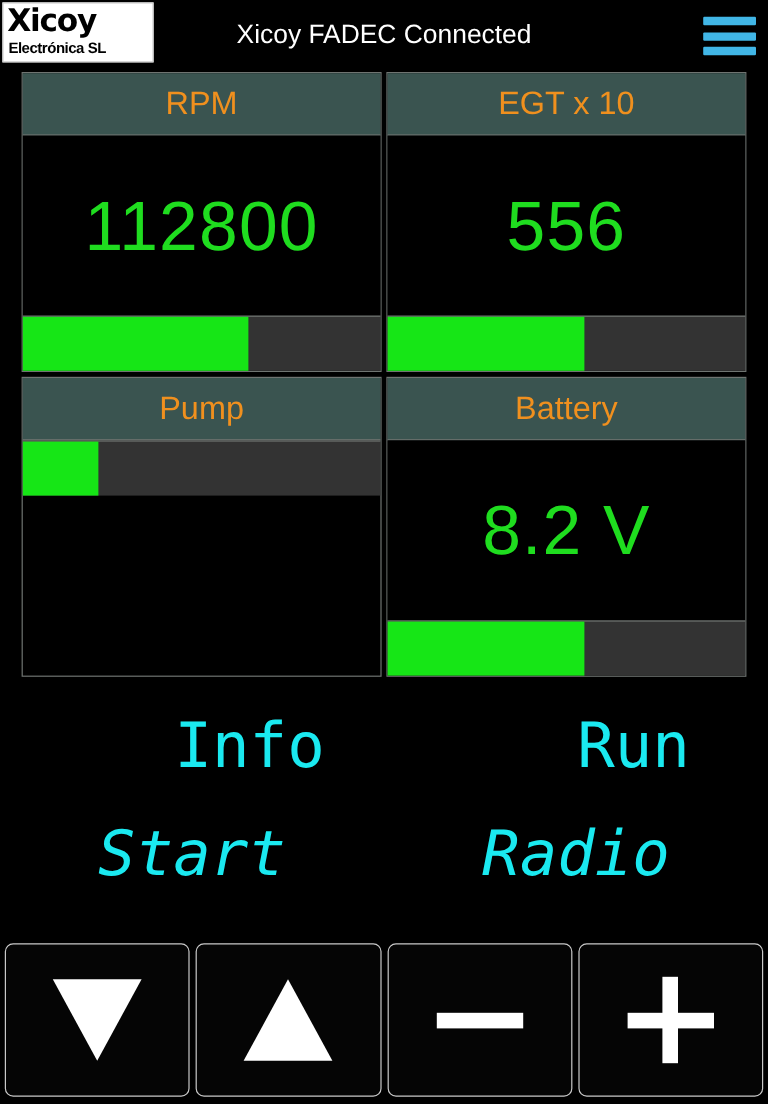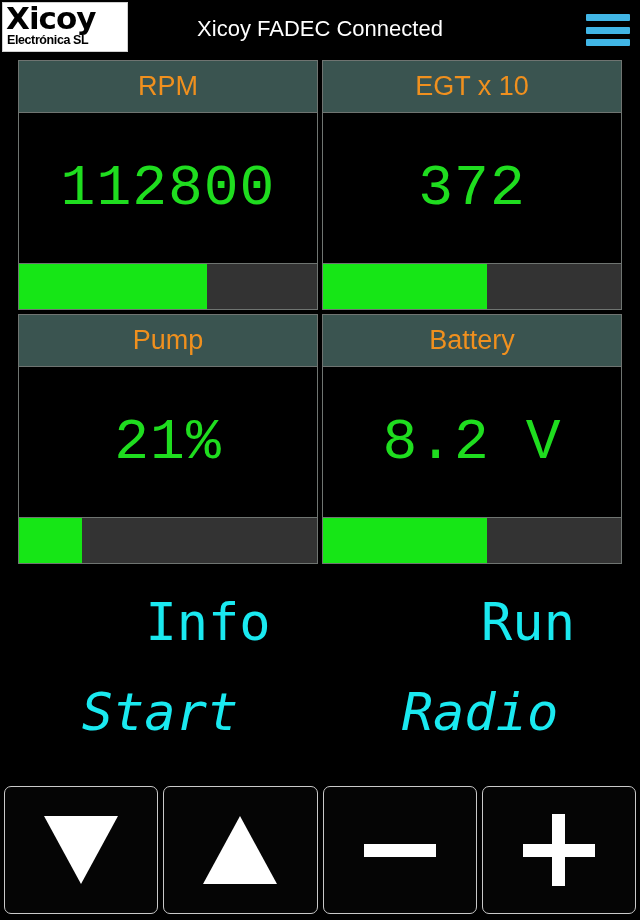--- a/index.html
+++ b/index.html
@@ -26,21 +26,21 @@
     height: 50px;
     background: #ffffff;
     border: 1px solid #cfcfcf;
     overflow: hidden;
   }
   .logo-main {
     display: block;
     color: #000000;
     font-family: "DejaVu Sans", sans-serif;
     font-weight: bold;
-    font-size: 31px;
+    font-size: 26px;
     line-height: 32px;
     letter-spacing: -1px;
     padding-left: 3px;
     margin-top: -1px;
   }
   .logo-sub {
     display: block;
     color: #000000;
     font-family: Liberation Sans, sans-serif;
     font-weight: bold;
@@ -110,21 +110,21 @@
     font-family: "Liberation Sans", sans-serif;
   }
   .gauge-value {
     flex: 1;
     display: flex;
     align-items: center;
     justify-content: center;
     background: #000000;
     color: #1fdd1f;
     font-size: 58px;
-    font-family: Liberation Mono, monospace;
+    font-family: Liberation Sans, sans-serif;
     letter-spacing: 1px;
   }
   .gauge-bar {
     height: 46px;
     background: #333333;
     border-top: 1px solid #6f7471;
     position: relative;
   }
   .gauge-bar-fill {
     position: absolute;
@@ -233,29 +233,28 @@
   <div class="gauge">
     <div class="gauge-header">RPM</div>
     <div class="gauge-value">112800</div>
     <div class="gauge-bar">
       <div class="gauge-bar-fill" style="width: 63%;"></div>
     </div>
   </div>
 
   <div class="gauge">
     <div class="gauge-header">EGT x 10</div>
-    <div class="gauge-value">372</div>
+    <div class="gauge-value">556</div>
     <div class="gauge-bar">
       <div class="gauge-bar-fill" style="width: 55%;"></div>
     </div>
   </div>
 
   <div class="gauge">
     <div class="gauge-header">Pump</div>
-    <div class="gauge-value">21%</div>
     <div class="gauge-bar">
       <div class="gauge-bar-fill" style="width: 21%;"></div>
     </div>
   </div>
 
   <div class="gauge">
     <div class="gauge-header">Battery</div>
     <div class="gauge-value">8.2 V</div>
     <div class="gauge-bar">
       <div class="gauge-bar-fill" style="width: 55%;"></div>

